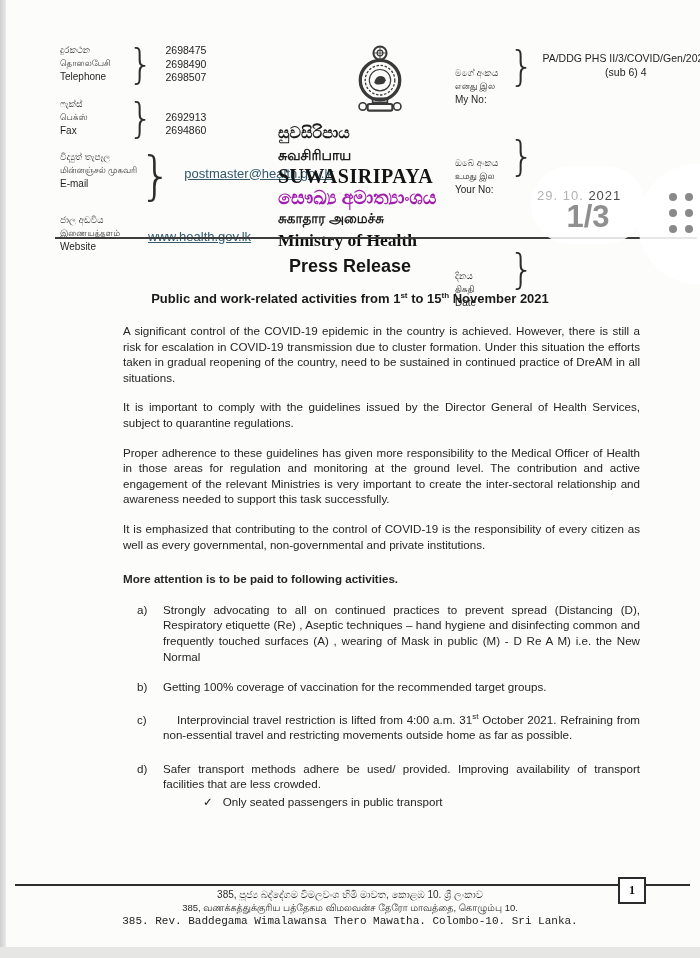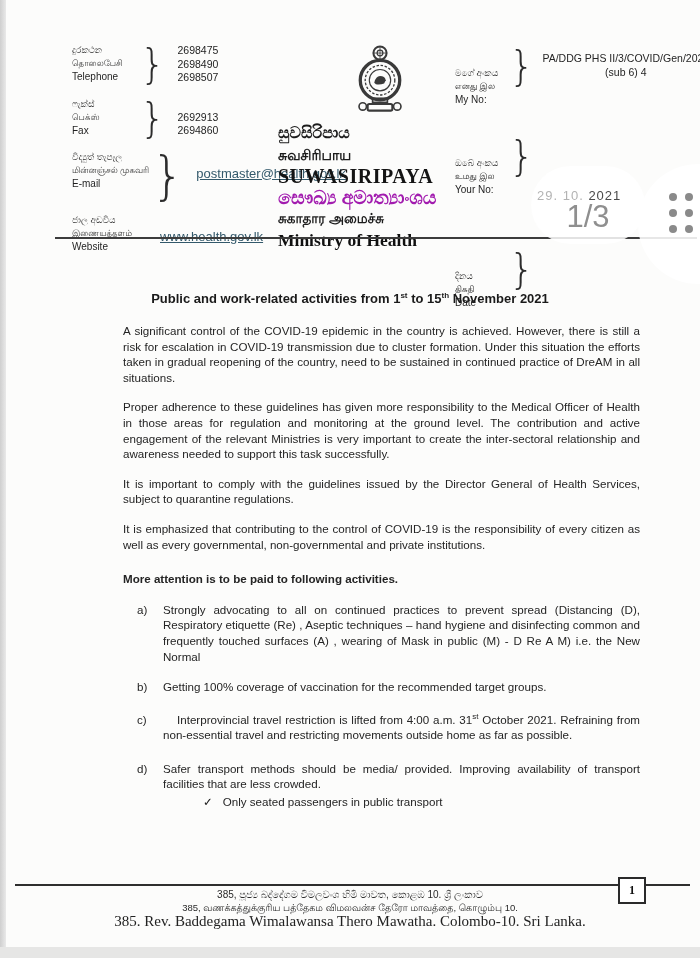--- a/index.html
+++ b/index.html
@@ -6,21 +6,21 @@
   body{
     width:700px;height:958px;overflow:hidden;
     font-family:"Liberation Sans",sans-serif;
     background:#fdfdfd;color:#242424;position:relative;
   }
   .screen{position:absolute;inset:0;width:700px;height:958px;background:#fcfcfb;}
   .scan-edge-left{position:absolute;left:0;top:0;width:6px;height:100%;background:linear-gradient(90deg,#cfcfcf,#e9e9e9);}
   .scan-edge-bottom{position:absolute;left:0;bottom:0;width:100%;height:11px;background:#e6e6e5;}
 
   
-  .contact-col{position:absolute;left:72px;top:44px;width:215px;}
+  .contact-col{position:absolute;left:60px;top:44px;width:215px;}
   .cblock{display:flex;align-items:flex-start;margin-bottom:13px;}
   .clabels{flex:0 0 auto;min-width:66px;}
   .clabels .si{font-size:9px;line-height:13px;color:#2c2c2c;}
   .clabels .ta{font-size:8.5px;line-height:13px;color:#3a3a3a;}
   .clabels .en{font-size:10px;line-height:13.5px;color:#1f1f1f;}
   .brace{flex:0 0 auto;font-family:"DejaVu Sans",sans-serif;font-weight:200;color:#2c2c2c;margin:0 4px 0 2px;line-height:1;}
   .brace.h40{font-size:40px;}
   .brace.h52{font-size:52px;margin-top:-2px;}
   .cvalues{padding-left:8px;padding-top:0;}
   .cvalues div{font-size:10.5px;line-height:13.5px;}
@@ -48,21 +48,21 @@
   .rvalue .l1{font-size:10.5px;line-height:13px;white-space:nowrap;}
   .rvalue .l2{font-size:10.5px;line-height:14px;text-align:center;}
 
   .header-rule{position:absolute;left:55px;top:237px;width:642px;height:0;border-top:2px solid #3c3c3c;}
 
   
   .overlay-pill{position:absolute;left:531px;top:166px;width:114px;height:78px;background:rgba(255,255,255,.85);border-radius:40px;}
   .date-stamp{position:absolute;left:537px;top:188px;width:110px;font-size:13px;letter-spacing:1px;white-space:nowrap;}
   .date-stamp .light{color:#b3b3b3;}
   .date-stamp .dark{color:#4a4a4a;}
-  .page-indicator{position:absolute;left:553px;top:199px;width:70px;text-align:center;font-size:31px;color:#8f8f8f;font-weight:400;}
+  .page-indicator{position:absolute;left:553px;top:199px;width:70px;text-align:center;font-size:31px;color:#8f8f8f;font-weight:700;}
   .dots-bubble{position:absolute;left:638px;top:164px;width:120px;height:120px;border-radius:50%;background:rgba(255,255,255,.88);}
   .grid-menu{position:absolute;left:669px;top:193px;display:grid;grid-template-columns:8px 8px;grid-auto-rows:8px;gap:8px;cursor:pointer;}
   .grid-menu span{width:8px;height:8px;border-radius:50%;background:#8a8a8a;display:block;}
 
   
   .doc-title{position:absolute;top:256px;left:0;width:700px;text-align:center;font-size:18px;font-weight:bold;color:#161616;}
   .doc-subtitle{position:absolute;top:291px;left:0;width:700px;text-align:center;font-size:13px;font-weight:bold;color:#1a1a1a;}
   sup{font-size:8px;vertical-align:super;line-height:0;}
   .body-text{position:absolute;top:323px;left:123px;width:517px;font-size:11.6px;line-height:15.6px;text-align:justify;color:#242424;}
   .body-text p{margin:0 0 14px 0;}
@@ -76,21 +76,21 @@
   .item-c{margin-bottom:18px !important;}
   .item-d{margin-bottom:2px !important;}
   .check-line{margin-left:80px;display:flex;gap:10px;}
   .check-line .cm{flex:0 0 auto;}
 
   
   .footer-rule{position:absolute;left:15px;top:884px;width:675px;height:0;border-top:2px solid #2e2e2e;}
   .footer-lines{position:absolute;left:0;top:888px;width:700px;text-align:center;}
   .footer-lines .f-si{font-size:10px;line-height:13px;color:#2a2a2a;}
   .footer-lines .f-ta{font-size:9.5px;line-height:13px;color:#2a2a2a;}
-  .footer-lines .f-en{font-family:Liberation Serif, serif;font-size:15px;line-height:14px;color:#222;}
+  .footer-lines .f-en{font-family:Liberation Mono, monospace;font-size:11px;line-height:14px;color:#222;}
   .page-num-box{position:absolute;left:618px;top:877px;width:24px;height:23px;border:2px solid #2a2a2a;background:#fff;
     display:flex;align-items:center;justify-content:center;font-family:"Liberation Serif",serif;font-weight:bold;font-size:12px;color:#111;}
 </style>
 </head>
 <body>
 
 <div class="screen">
 
   <div class="contact-col">
 
@@ -205,48 +205,49 @@
       </div>
       <div class="brace h40">}</div>
       <div class="rvalue">
           <div class="l1"></div>
         </div>
     </div>
   </div>
 
   <div class="header-rule"></div>
 
+  <div class="doc-title">Press Release</div>
 
   <div class="doc-subtitle"><span>Public and work-related activities from 1</span><sup>st</sup><span> to 15</span><sup>th</sup><span> November 2021</span></div>
 
   <div class="body-text">
     <p>A significant control of the COVID-19 epidemic in the country is achieved. However, there is still a risk for escalation in COVID-19 transmission due to cluster formation. Under this situation the efforts taken in gradual reopening of the country, need to be sustained in continued practice of DreAM in all situations.</p>
+    <p>It is important to comply with the guidelines issued by the Director General of Health Services, subject to quarantine regulations.</p>
     <p>Proper adherence to these guidelines has given more responsibility to the Medical Officer of Health in those areas for regulation and monitoring at the ground level. The contribution and active engagement of the relevant Ministries is very important to create the inter-sectoral relationship and awareness needed to support this task successfully.</p>
-    <p>It is important to comply with the guidelines issued by the Director General of Health Services, subject to quarantine regulations.</p>
     <p>It is emphasized that contributing to the control of COVID-19 is the responsibility of every citizen as well as every governmental, non-governmental and private institutions.</p>
     <p class="more-heading">More attention is to be paid to following activities.</p>
 
     <div class="list-item">
       <div class="li-label">a)</div>
       <div class="li-text">Strongly advocating to all on continued practices to prevent spread (Distancing (D), Respiratory etiquette (Re) , Aseptic techniques – hand hygiene and disinfecting common and frequently touched surfaces (A) , wearing of Mask in public (M)  - D Re A M) i.e. the New Normal</div>
     </div>
 
     <div class="list-item item-b">
       <div class="li-label">b)</div>
       <div class="li-text">Getting 100% coverage of vaccination for the recommended target groups.</div>
     </div>
 
     <div class="list-item item-c">
       <div class="li-label">c)</div>
       <div class="li-text indent-first"><span>Interprovincial travel restriction is lifted from 4:00 a.m. 31</span><sup>st</sup><span> October 2021. Refraining from non-essential travel and restricting movements outside home as far as possible.</span></div>
     </div>
 
     <div class="list-item item-d">
       <div class="li-label">d)</div>
-      <div class="li-text">Safer transport methods should be media/ provided.   Improving availability of transport facilities that are less crowded.</div>
+      <div class="li-text">Safer transport methods adhere be used/ provided.   Improving availability of transport facilities that are less crowded.</div>
     </div>
     <div class="check-line">
       <span class="cm">✓</span>
       <span>Only seated passengers in public transport</span>
     </div>
   </div>
 
   <div class="footer-rule"></div>
   <div class="footer-lines">
     <div class="f-si">385, පූජ්‍ය බද්දේගම විමලවංශ හිමි මාවත, කොළඹ 10. ශ්‍රී ලංකාව</div>

